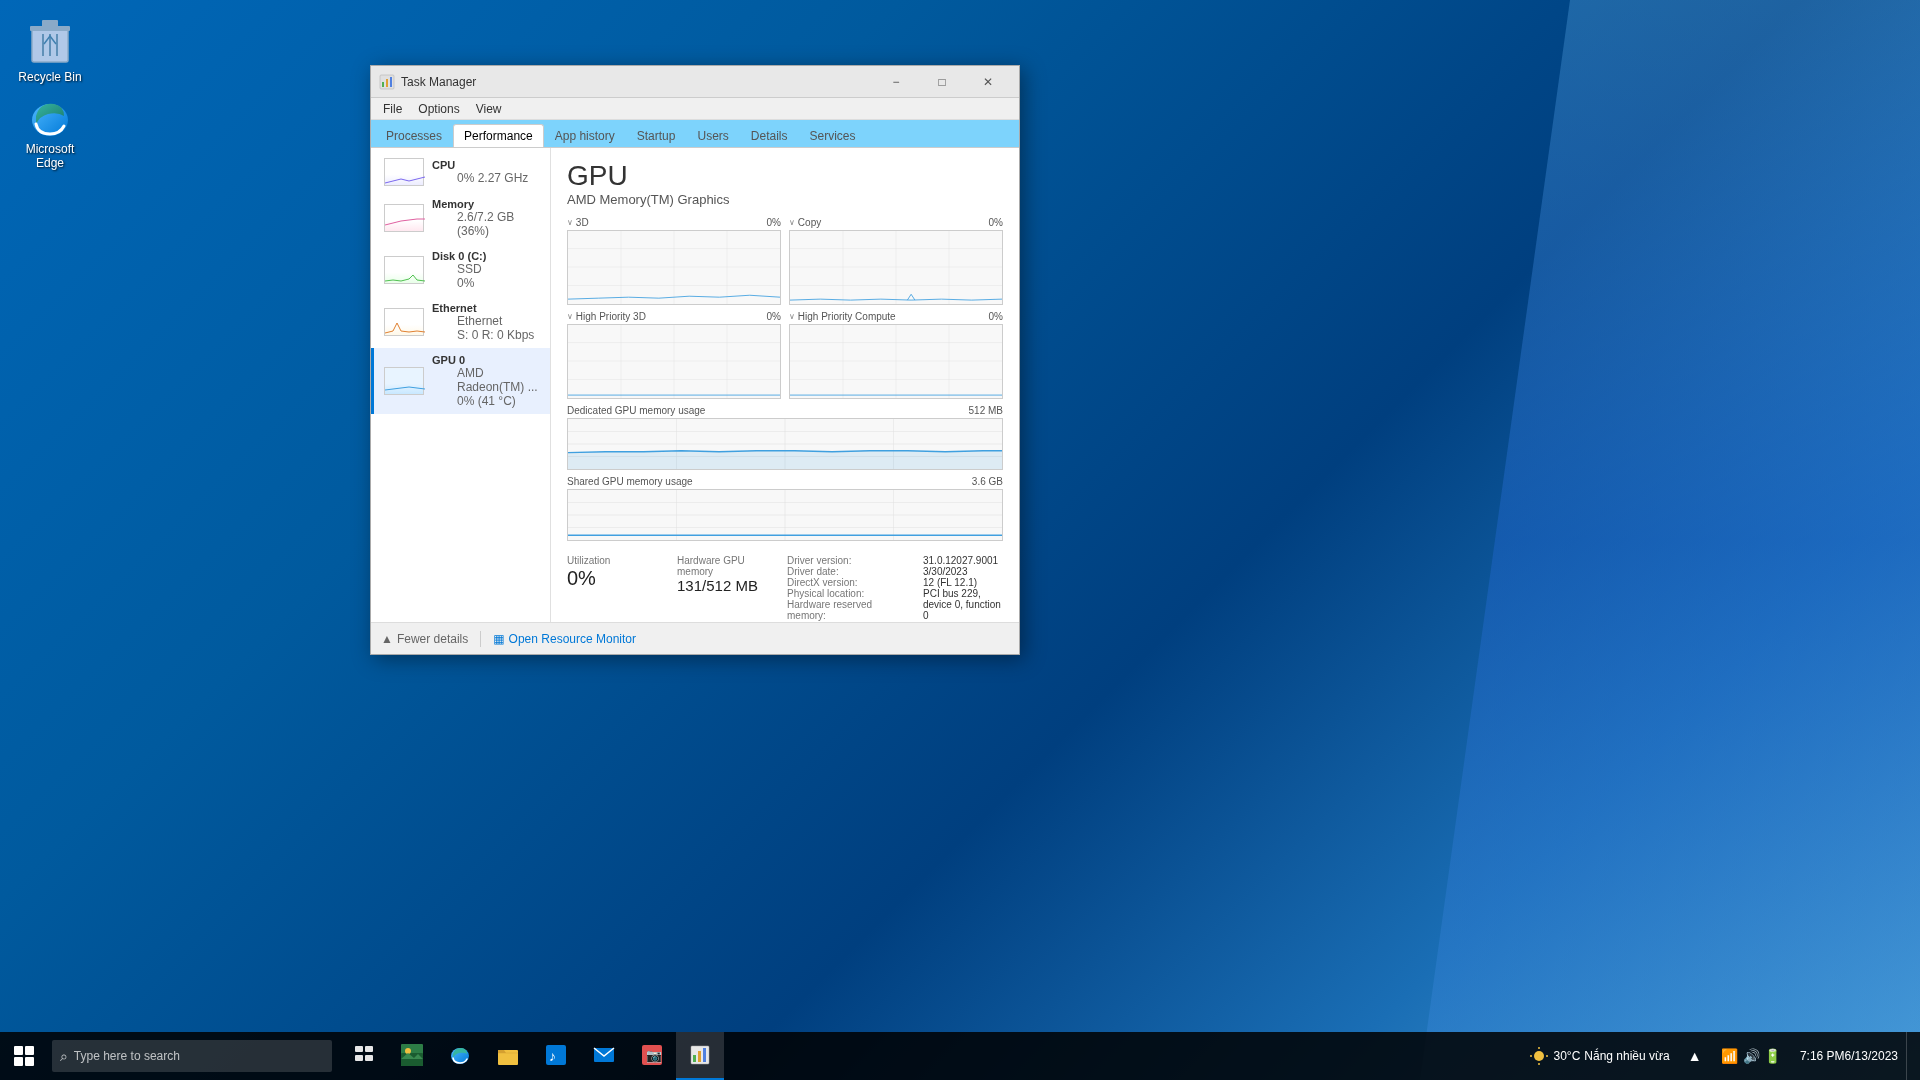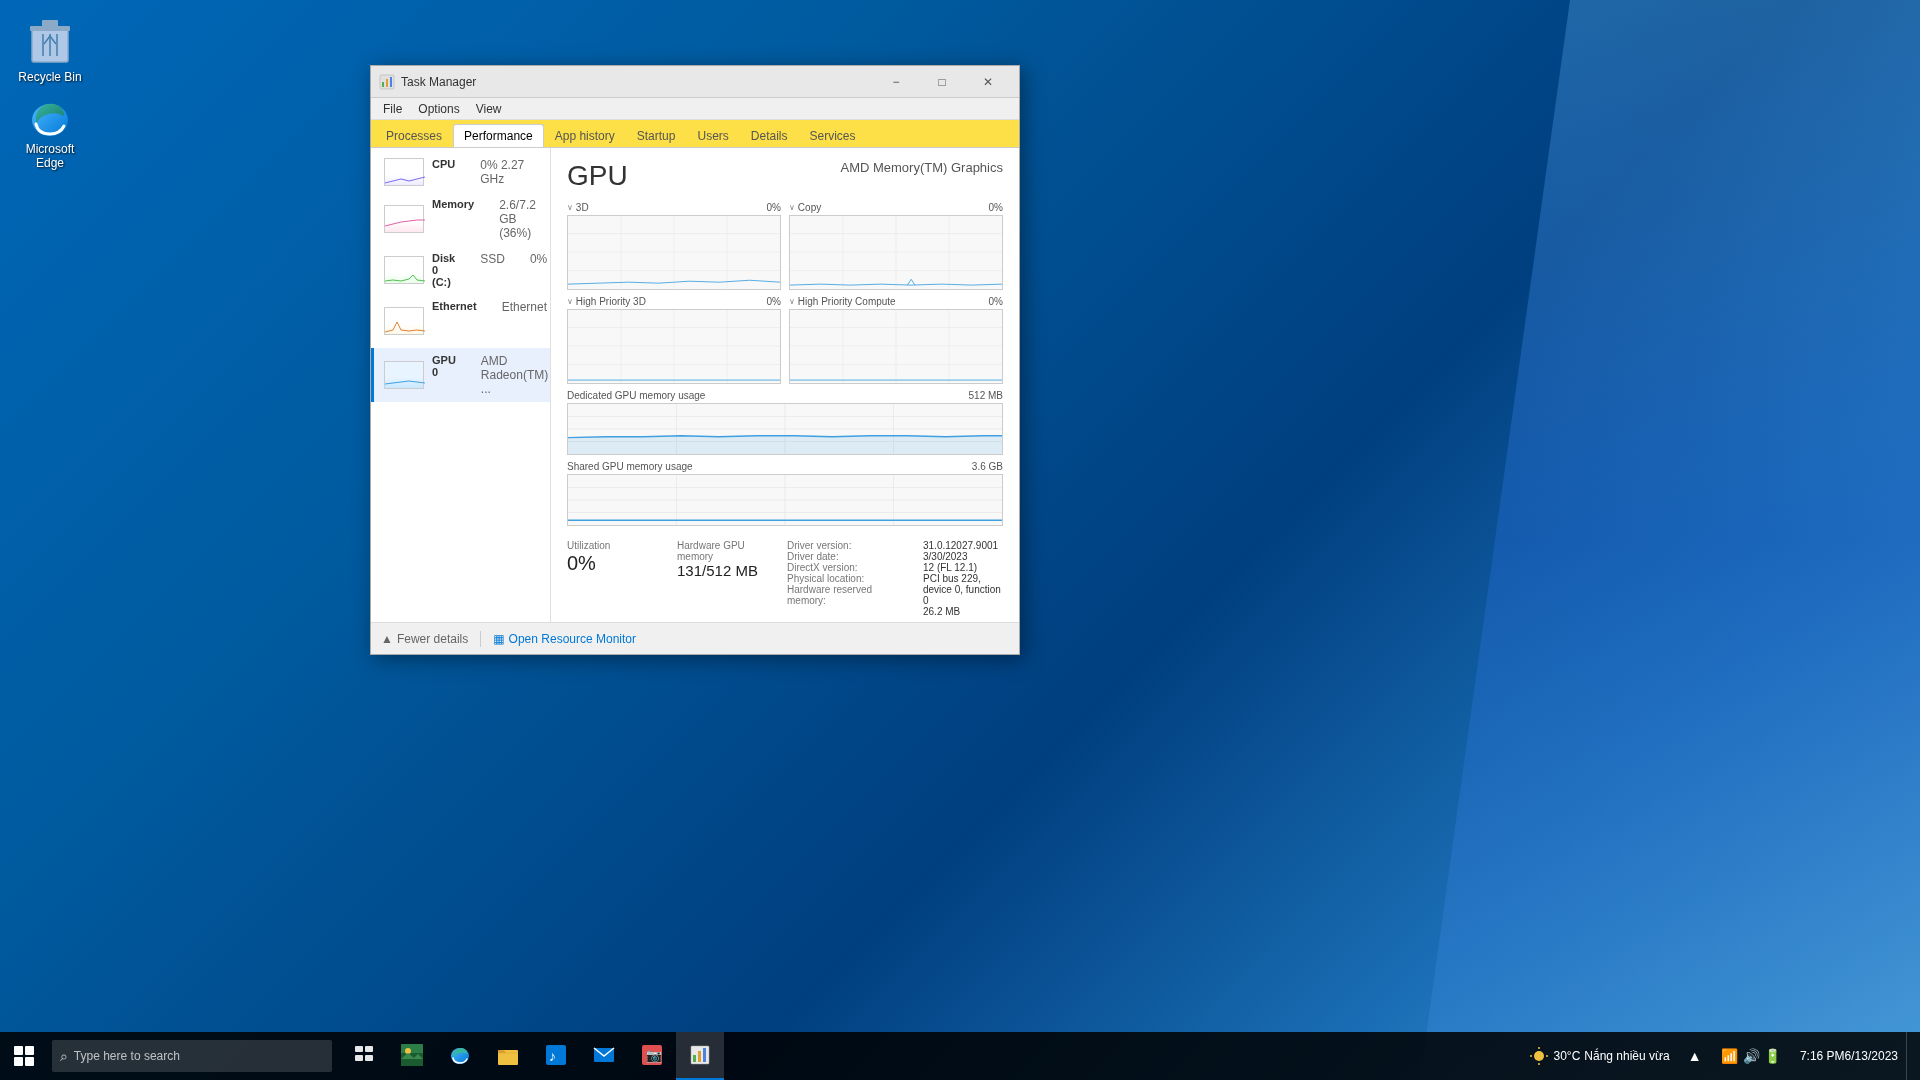--- a/index.html
+++ b/index.html
@@ -232,21 +232,21 @@
       font-size: 12px;
       color: #333;
       cursor: pointer;
       border-radius: 2px;
     }
 
     
     .tab-bar {
       display: flex;
       align-items: flex-end;
-      background: #fde047;
+      background: #7dd3fc;
       border-bottom: 1px solid #ccc;
       padding: 0 4px;
       height: 28px;
     }
     .tab {
       padding: 4px 10px;
       font-size: 12px;
       color: #555;
       cursor: pointer;
       border: 1px solid transparent;
@@ -295,21 +295,21 @@
     }
     .sidebar-mini-graph {
       width: 40px;
       height: 28px;
       border: 1px solid #ccc;
       background: white;
       flex-shrink: 0;
     }
     .sidebar-item-info {
       display: flex;
-      flex-direction: row;
+      flex-direction: column;
     }
     .sidebar-item-name {
       font-size: 11px;
       font-weight: 600;
       color: #333;
     }
     .sidebar-item-sub {
       font-size: 12px;
       color: #666;
       padding-left: 25px;
@@ -321,20 +321,21 @@
       padding: 12px 16px;
       overflow-y: auto;
       background: white;
     }
 
     .gpu-header {
       display: flex;
       justify-content: space-between;
       align-items: flex-start;
       margin-bottom: 10px;
+      flex-direction: column;
     }
     .gpu-title {
       font-size: 28px;
       font-weight: 300;
       color: #333;
     }
     .gpu-name {
       font-size: 13px;
       color: #555;
       text-align: right;

